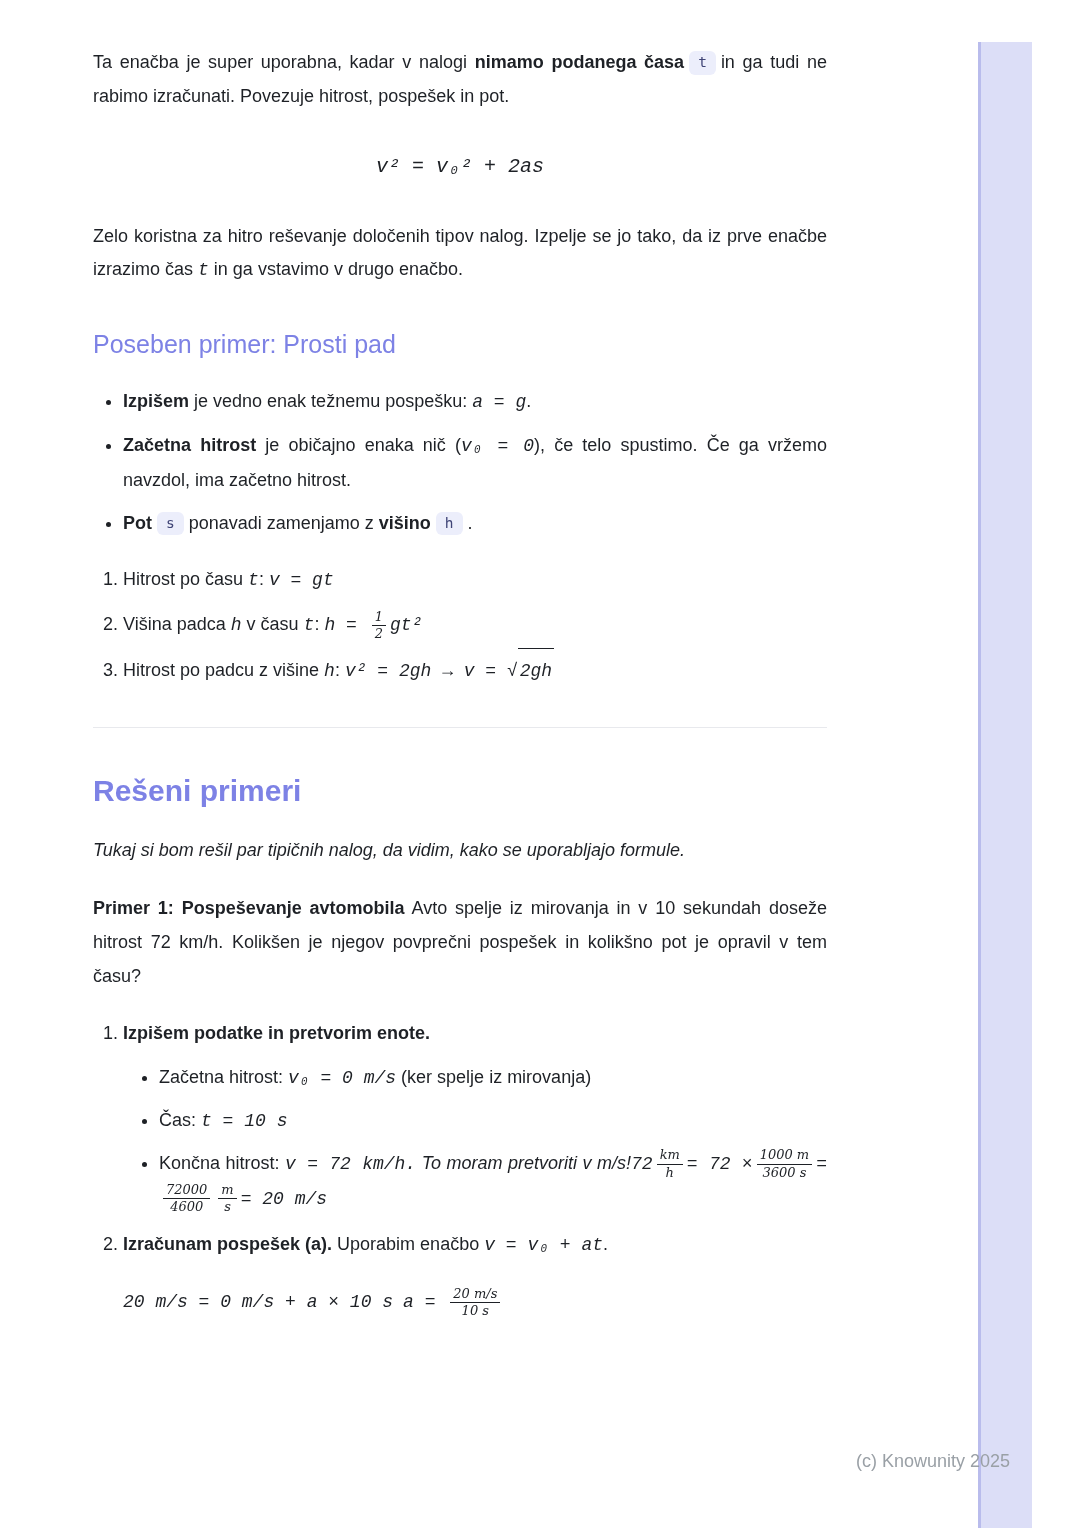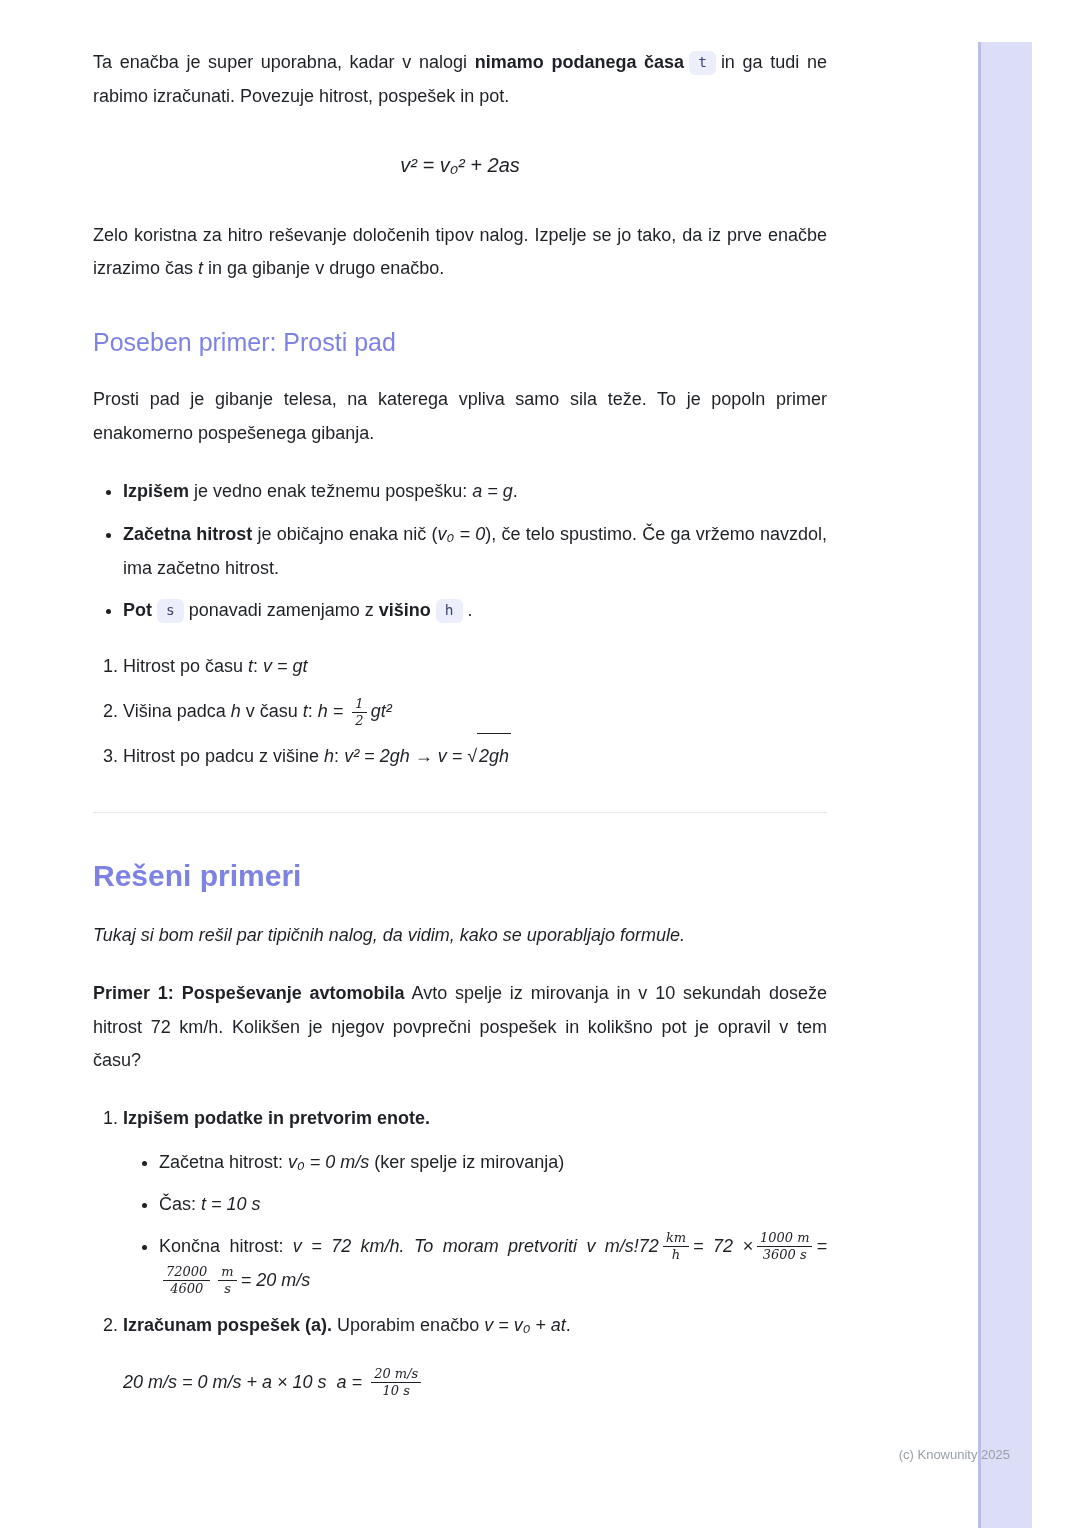--- a/index.html
+++ b/index.html
@@ -13,21 +13,21 @@
   }
   .content {
     position:relative;
     z-index:2;
     padding:46px 253px 0 93px;
     font-size:18px;
   }
   .para { font-size:18px; line-height:1.88; text-align:justify; margin-bottom:24px; }
   .bold { font-weight:700; }
   .italic { font-style:italic; }
-  .math { font-family:Liberation Sans, sans-serif; font-style:italic; }
+  .math { font-family:Liberation Mono, monospace; font-style:italic; }
   .eq-display { text-align:center; margin:40px 0 42px; font-size:20px; }
   h2.section-h2 {
     color:var(--accent, #7d82e5);
     font-size:25px; font-weight:400;
     margin:42px 0 26px;
   }
   h1.section-h1 {
     color:var(--accent, #7d82e5);
     font-size:30px; font-weight:700;
     margin:46px 0 26px;
@@ -64,39 +64,38 @@
   .final-line { margin:16px 0 0 30px; font-size:18px; line-height:1.9; }
   .gap-left { margin-left:10px; }
   .scroll-strip {
     position:absolute; z-index:1;
     left:978px; top:42px; width:54px; height:1486px;
     background:var(--strip, #dcdef7);
     border-left:3px solid var(--strip-edge, #b9bcec);
   }
   .footer {
     position:absolute; z-index:3;
-    right:70px; bottom:66px;
-    font-size:13px;
+    right:70px; bottom:56px;
+    font-size:18px;
     color:var(--footer-text, #9aa0a6);
   }
 </style>
 </head>
 <body>
 
 <div class="content">
 
   <p class="para"><span>Ta enačba je super uporabna, kadar v nalogi </span><span class="bold">nimamo podanega časa</span><span class="code-badge">t</span><span>in ga tudi ne rabimo izračunati. Povezuje hitrost, pospešek in pot.</span></p>
 
   <div class="eq-display"><span class="math">v² = v₀² + 2as</span></div>
 
-  <p class="para"><span>Zelo koristna za hitro reševanje določenih tipov nalog. Izpelje se jo tako, da iz prve enačbe izrazimo čas </span><span class="math">t</span><span> in ga gibanje v drugo enačbo.</span></p>
+  <p class="para"><span>Zelo koristna za hitro reševanje določenih tipov nalog. Izpelje se jo tako, da iz prve enačbe izrazimo čas </span><span class="math">t</span><span> in ga vstavimo v drugo enačbo.</span></p>
 
   <h2 class="section-h2">Poseben primer: Prosti pad</h2>
 
-  <p class="para"><span>Prosti pad je gibanje telesa, na katerega vpliva samo sila teže. To je popoln primer enakomerno pospešenega gibanja.</span></p>
 
   <ul class="bullets">
     <li><span class="bold">Izpišem</span><span> je vedno enak težnemu pospešku: </span><span class="math">a = g</span><span>.</span></li>
     <li><span class="bold">Začetna hitrost</span><span> je običajno enaka nič (</span><span class="math">v₀ = 0</span><span>), če telo spustimo. Če ga vržemo navzdol, ima začetno hitrost.</span></li>
     <li><span class="bold">Pot</span><span class="code-badge">s</span><span>ponavadi zamenjamo z </span><span class="bold">višino</span><span class="code-badge">h</span><span>.</span></li>
   </ul>
 
 
   <ol class="steps">
     <li><span>Hitrost po času </span><span class="math">t</span><span>: </span><span class="math">v = gt</span></li>

